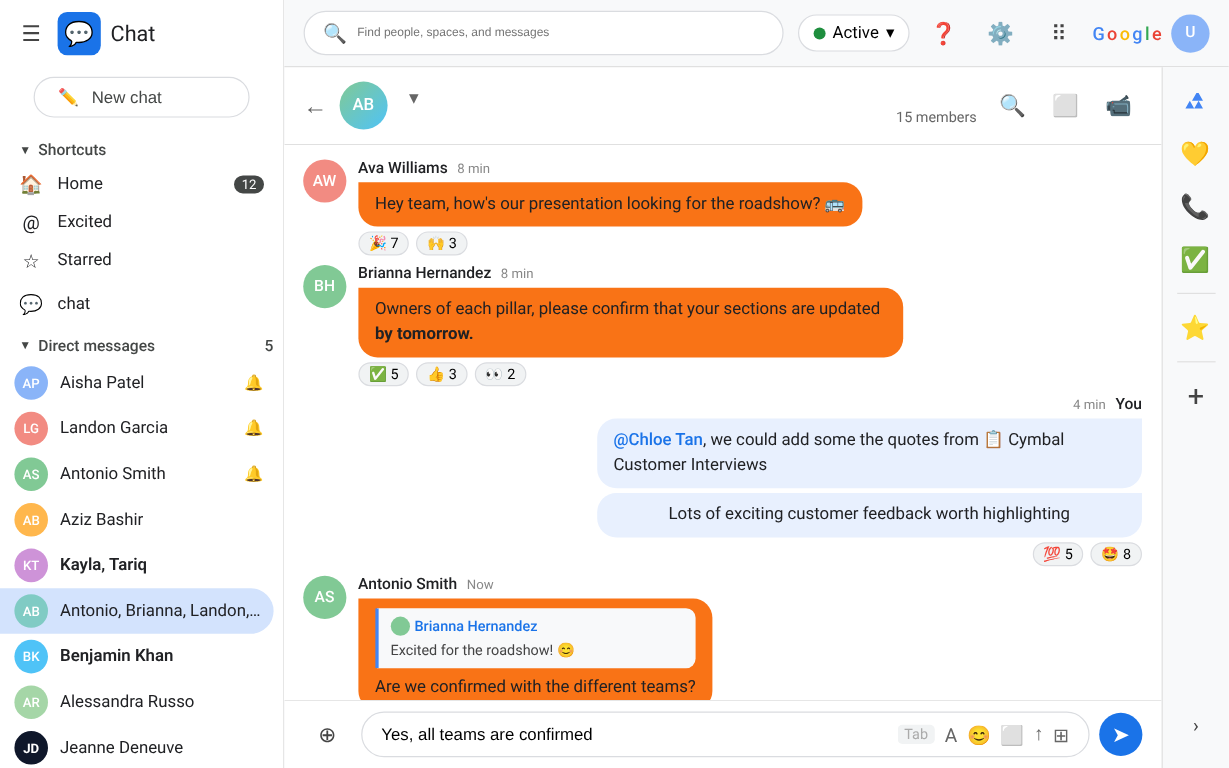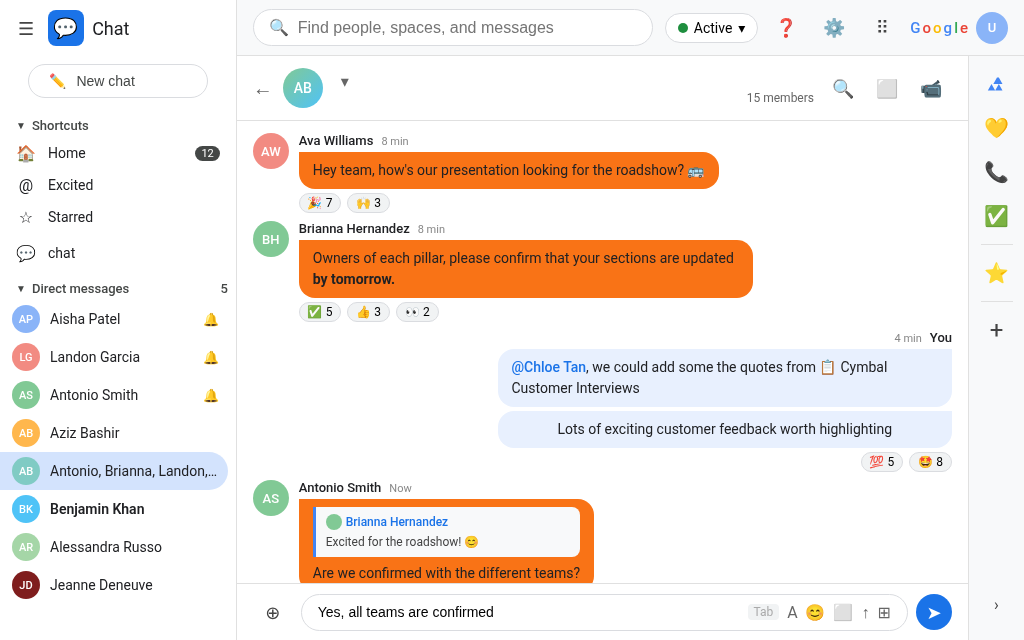--- a/index.html
+++ b/index.html
@@ -24,21 +24,21 @@
     .dm-item.active { background: #d3e3fd; }
     .dm-item .item-label { flex: 1; font-size: 14px; color: #202124; overflow: hidden; text-overflow: ellipsis; white-space: nowrap; }
     .dm-item .bell-icon { color: #aaa; font-size: 13px; margin-left: 4px; }
 
     
     .main { flex: 1; display: flex; flex-direction: column; background: #fff; }
 
     
     .topbar { height: 56px; background: #f8f9fa; display: flex; align-items: center; padding: 0 16px; gap: 12px; border-bottom: 1px solid #e0e0e0; }
     .search-box { flex: 0 0 400px; background: #fff; border: 1px solid #dadce0; border-radius: 24px; display: flex; align-items: center; padding: 8px 16px; gap: 8px; }
-    .search-box input { border: none; outline: none; background: transparent; font-size: 16px; color: #be185d; width: 100%; }
+    .search-box input { border: none; outline: none; background: transparent; font-size: 10px; color: #be185d; width: 100%; }
     .search-icon { color: #666; font-size: 16px; }
     .topbar-right { display: flex; align-items: center; gap: 8px; margin-left: auto; }
     .active-btn { display: flex; align-items: center; gap: 6px; border: 1px solid #dadce0; border-radius: 20px; padding: 6px 12px; cursor: pointer; background: #fff; font-size: 14px; }
     .active-dot { width: 10px; height: 10px; border-radius: 50%; background: #1e8e3e; }
     .icon-btn { width: 40px; height: 40px; border-radius: 50%; display: flex; align-items: center; justify-content: center; cursor: pointer; color: #444; font-size: 18px; }
     .user-avatar { width: 32px; height: 32px; border-radius: 50%; background: #8ab4f8; display: flex; align-items: center; justify-content: center; font-size: 13px; font-weight: 500; color: #fff; cursor: pointer; }
 
     
     .chat-container { display: flex; flex: 1; overflow: hidden; }
     .chat-main { flex: 1; display: flex; flex-direction: column; }
@@ -149,34 +149,38 @@
     </div>
     <div class="dm-item">
       <div class="avatar-sm" style="background:#81c995;">AS</div>
       <span class="item-label">Antonio Smith</span>
       <span class="bell-icon">🔔</span>
     </div>
     <div class="dm-item">
       <div class="avatar-sm" style="background:#ffb74d;">AB</div>
       <span class="item-label">Aziz Bashir</span>
     </div>
+    <div class="dm-item">
+      <div class="avatar-sm" style="background:#ce93d8;">KT</div>
+      <span class="item-label" style="font-weight:600;">Kayla, Tariq</span>
+    </div>
     <div class="dm-item active">
       <div class="avatar-sm" style="background:#80cbc4;">AB</div>
       <span class="item-label">Antonio, Brianna, Landon, Kayla...</span>
     </div>
     <div class="dm-item">
       <div class="avatar-sm" style="background:#4fc3f7;">BK</div>
       <span class="item-label" style="font-weight:600;">Benjamin Khan</span>
     </div>
     <div class="dm-item">
       <div class="avatar-sm" style="background:#a5d6a7;">AR</div>
       <span class="item-label">Alessandra Russo</span>
     </div>
     <div class="dm-item">
-      <div class="avatar-sm" style="background:#7f1d1d;">JD</div>
+      <div class="avatar-sm" style="background:#0f172a;font-weight:bold;">JD</div>
       <span class="item-label">Jeanne Deneuve</span>
     </div>
 
   </div>
 </div>
 
 <div class="main">
 
   <div class="topbar">
     <div class="search-box">

